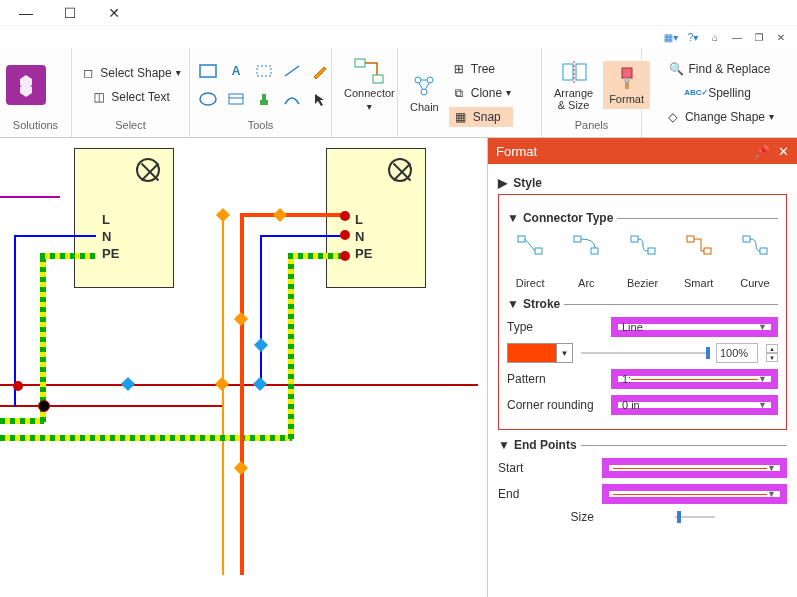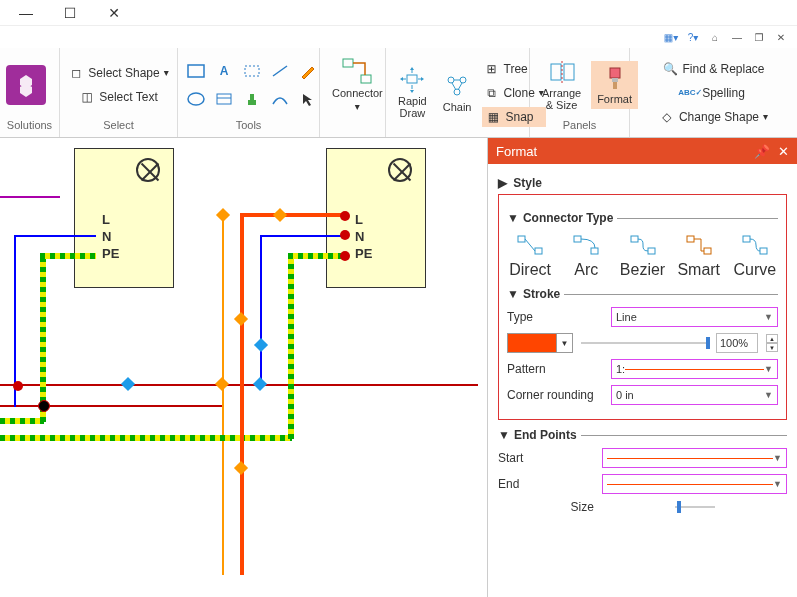--- a/index.html
+++ b/index.html
@@ -31,25 +31,25 @@
 .canvas { flex: 1; position: relative; background: #fff; overflow: hidden; }
 .format-panel { width: 310px; border-left: 1px solid #ccc; display: flex; flex-direction: column; background: #fff; }
 .format-header { background: #e34c26; color: #fff; height: 26px; display: flex; align-items: center; padding: 0 8px; font-size: 13px; }
 .format-header .title { flex: 1; }
 .format-scroll { flex: 1; overflow-y: auto; padding: 6px 10px; }
 .section-tree { display: flex; align-items: center; gap: 6px; font-weight: bold; font-size: 12px; margin: 6px 0 4px; }
 .section-title { font-weight: bold; font-size: 12px; margin-top: 8px; color: #333; display: flex; align-items: center; gap: 4px; }
 .section-title .line { flex: 1; height: 1px; background: #999; }
 .red-box { border: 1px solid #d33; padding: 8px; margin: 4px 0; }
 .connector-types { display: flex; gap: 10px; margin: 8px 0; }
-.ct { display: flex; flex-direction: column; align-items: center; gap: 4px; font-size: 16px; width: 48px; }
+.ct { display: flex; flex-direction: column; align-items: center; gap: 20px; font-size: 11px; width: 48px; }
 .ct-ic { width: 28px; height: 24px; display: flex; align-items: center; justify-content: center; }
 .prop-row { display: flex; align-items: center; margin: 6px 0; gap: 8px; justify-content: center; }
 .prop-label { width: 96px; font-size: 12px; color: #333; }
-.prop-input { flex: 1; height: 20px; border: 1px solid #d946ef; padding: 0 4px; font-size: 11px; display: flex; align-items: center; justify-content: space-between; background: #fff; }
+.prop-input { flex: 1; height: 20px; border: 7px solid #d946ef; padding: 0 4px; font-size: 11px; display: flex; align-items: center; justify-content: space-between; background: #fff; }
 .prop-input .dd { color: #666; font-size: 9px; }
 .color-swatch { width: 50px; height: 20px; background: #ff4500; border: 1px solid #999; }
 .slider-row { display: flex; align-items: center; gap: 6px; }
 .slider-track { flex: 1; height: 2px; background: #ccc; position: relative; }
 .slider-thumb { position: absolute; right: 0; top: -5px; width: 4px; height: 12px; background: #3a7fd4; }
 .spin { width: 42px; height: 20px; border: 1px solid #bbb; display: flex; align-items: center; padding: 0 3px; font-size: 11px; }
 .spin-btns { display: flex; flex-direction: column; margin-left: 2px; }
 .spin-btns div { width: 12px; height: 9px; border: 1px solid #bbb; font-size: 6px; display: flex; align-items: center; justify-content: center; }
 .pattern-line { flex: 1; height: 1px; background: #ff4500; }
 .arrow { font-size: 10px; }
@@ -81,21 +81,21 @@
 <div class="secondary-bar">
   <span class="sec-ic" style="color:#3a7fd4">▦▾</span>
   <span class="sec-ic" style="color:#3a7fd4">?▾</span>
   <span class="sec-ic">⌂</span>
   <span class="sec-ic">—</span>
   <span class="sec-ic">❐</span>
   <span class="sec-ic">✕</span>
 </div>
 
 <div class="ribbon">
-  <div class="ribbon-group" style="width:60px">
+  <div class="ribbon-group" style="width:72px">
     <div class="ribbon-body">
         <div class="logo">
           <svg viewBox="0 0 24 24">
             <path fill="#fff" d="M12 2l6 4v6l-6 4-6-4V6z M12 10l6 4v6l-6 4-6-4v-6z" opacity=".9"></path>
           </svg>
         </div>
       </div>
     <div class="ribbon-label">Solutions</div>
   </div>
   <div class="ribbon-group" style="width:118px">
@@ -176,29 +176,20 @@
             <path d="M12 6 L24 6 L24 18" fill="none" stroke="#c60" stroke-width="1.5"></path>
           </svg>
           <span>Connector</span>
           <span class="arrow">▾</span>
         </div>
       </div>
     <div class="ribbon-label"></div>
   </div>
   <div class="ribbon-group" style="width:144px">
     <div class="ribbon-body">
-      <div class="rb-big">
-          <svg width="28" height="26">
-            <rect x="9" y="8" width="10" height="8" fill="none" stroke="#39c"></rect>
-            <path d="M14 2v4 M14 18v4 M4 12h4 M20 12h4" stroke="#39c"></path>
-            <path d="M14 0l-2 3h4z M14 26l-2-3h4z M2 12l3-2v4z M26 12l-3-2v4z" fill="#39c"></path>
-          </svg>
-          <span style="white-space:pre;text-align:center">Rapid
-Draw</span>
-        </div>
       <div class="rb-big">
           <svg width="26" height="26">
             <circle cx="7" cy="7" r="3" fill="none" stroke="#39c"></circle>
             <circle cx="19" cy="7" r="3" fill="none" stroke="#39c"></circle>
             <circle cx="13" cy="19" r="3" fill="none" stroke="#39c"></circle>
             <path d="M10 7h6 M8 10l4 7 M18 10l-4 7" stroke="#39c"></path>
           </svg>
           <span>Chain</span>
         </div>
       <div class="rb-col">

